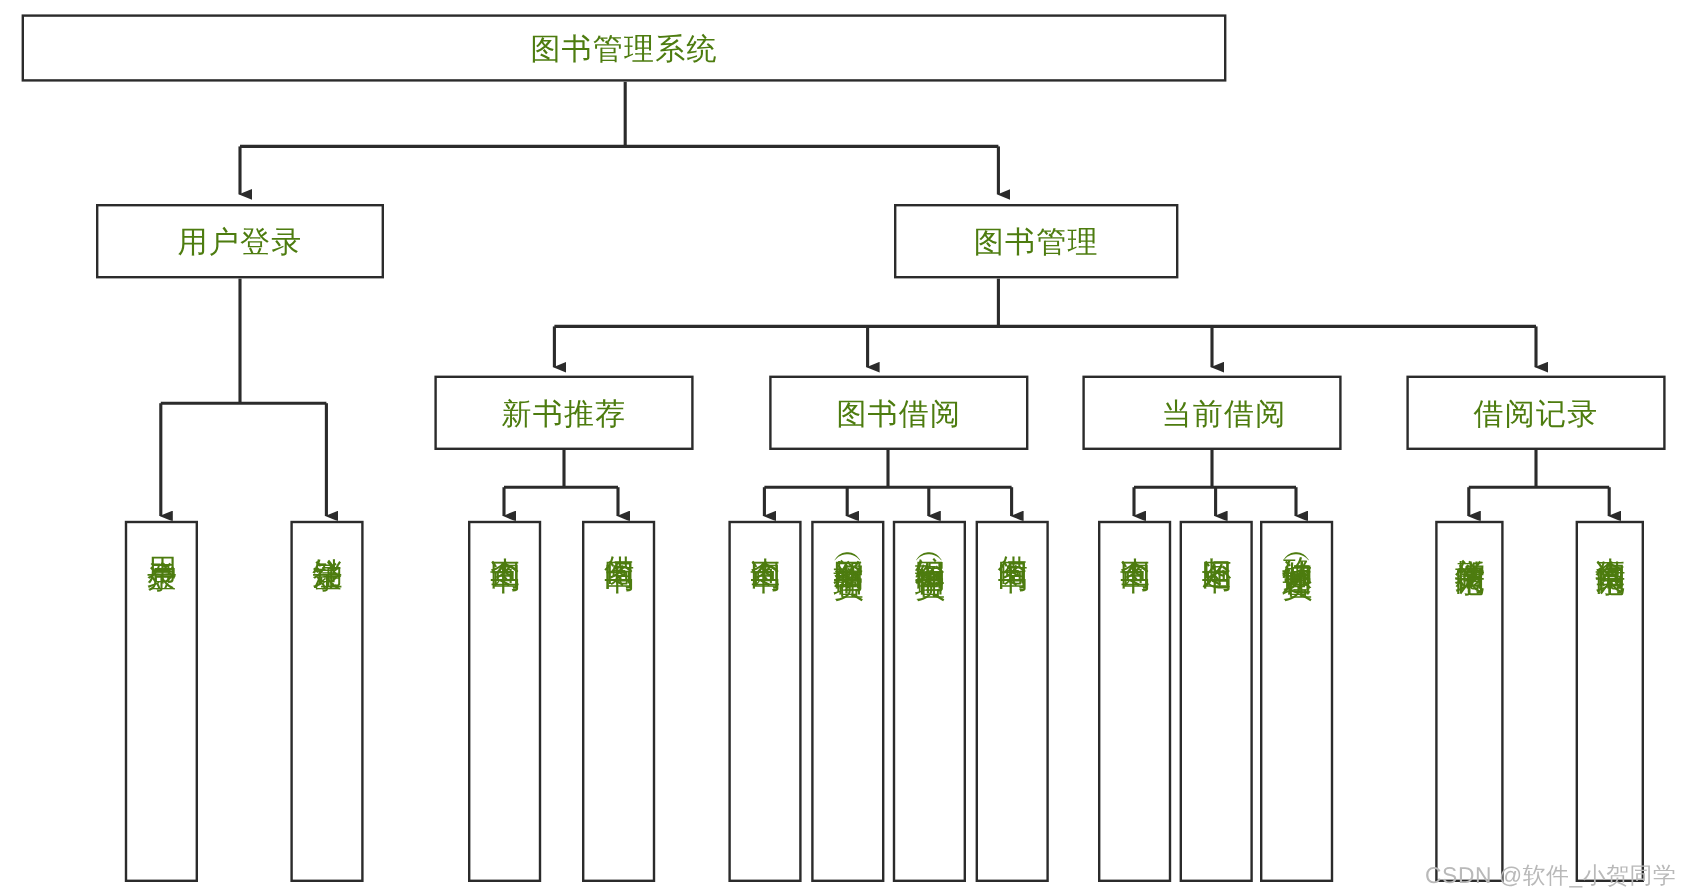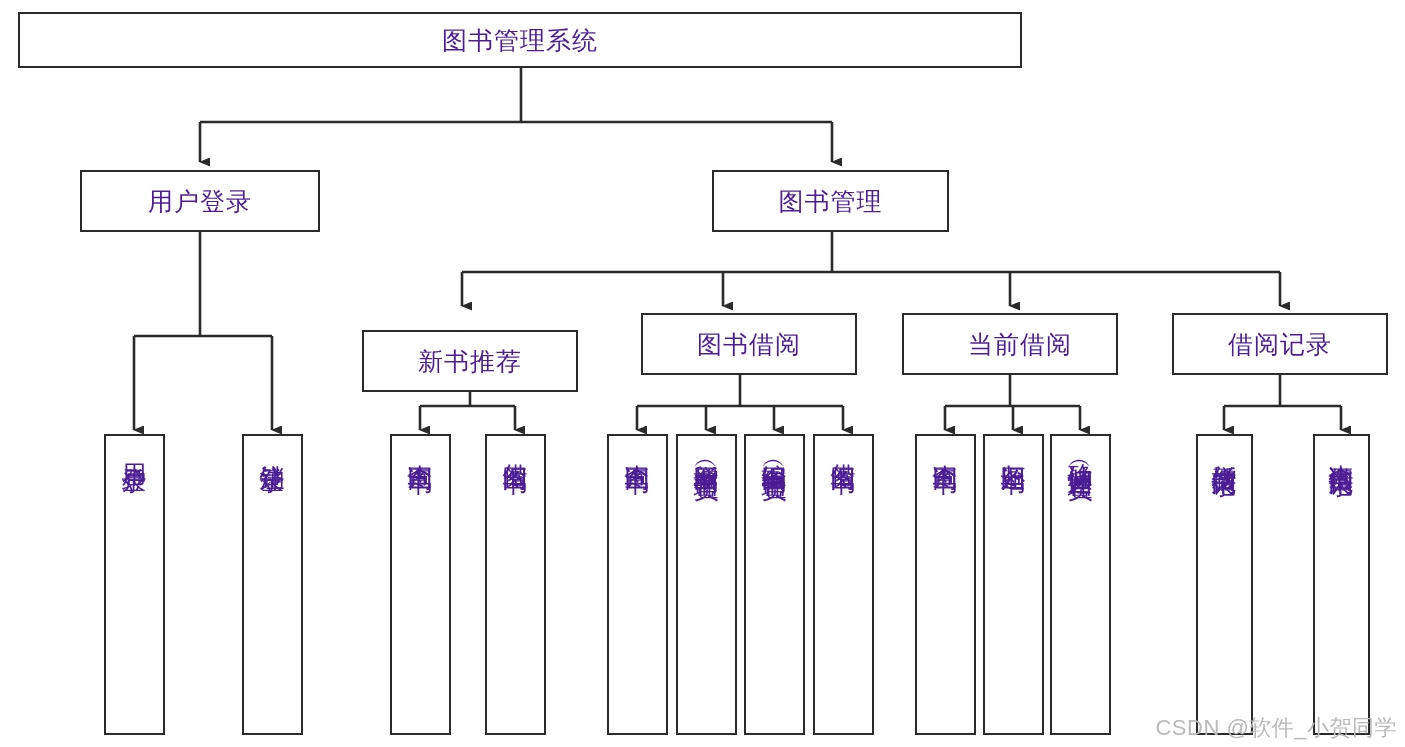--- a/index.html
+++ b/index.html
@@ -27,21 +27,21 @@
     pointer-events: none;
   }
   .node {
     position: absolute;
     box-sizing: border-box;
     background: #ffffff;
     border: 2px solid #2b2b2b;
     display: flex;
     align-items: center;
     justify-content: center;
-    color: #4c1d95;
+    color: #4d7c0f;
   }
   .node.horiz {
     font-size: 25px;
     letter-spacing: 1px;
   }
   .node.vert {
     align-items: flex-start;
     justify-content: center;
     padding-top: 8px;
   }
@@ -50,21 +50,21 @@
     text-orientation: upright;
     font-size: 25px;
     line-height: 1.28;
     letter-spacing: 2px;
     white-space: nowrap;
   }
   .watermark {
     position: absolute;
     right: 8px;
     bottom: 4px;
-    font-size: 22px;
+    font-size: 19px;
     color: #b9b9b9;
     letter-spacing: 0.5px;
     user-select: none;
     text-align: right;
   }
 </style>
 </head>
 <body>
 
 <div id="diagram-root">
@@ -119,25 +119,25 @@
     </g>
   </svg>
 
   <div class="node horiz" style="left:18px; top:12px; width:1004px; height:56px;">
     <span>图书管理系统</span>
   </div>
 
   <div class="node horiz" style="left:80px; top:170px; width:240px; height:62px;">
     <span>用户登录</span>
   </div>
-  <div class="node horiz" style="left:712px; top:170px; width:237px; height:62px;">
+  <div class="node horiz" style="left:745px; top:170px; width:237px; height:62px;">
     <span>图书管理</span>
   </div>
 
-  <div class="node horiz" style="left:362px; top:330px; width:216px; height:62px;">
+  <div class="node horiz" style="left:362px; top:313px; width:216px; height:62px;">
     <span>新书推荐</span>
   </div>
   <div class="node horiz" style="left:641px; top:313px; width:216px; height:62px;">
     <span>图书借阅</span>
   </div>
   <div class="node horiz" style="left:902px; top:313px; width:216px; height:62px;padding-left:20px;">
     <span>当前借阅</span>
   </div>
   <div class="node horiz" style="left:1172px; top:313px; width:216px; height:62px;justify-content:center;">
     <span>借阅记录</span>

